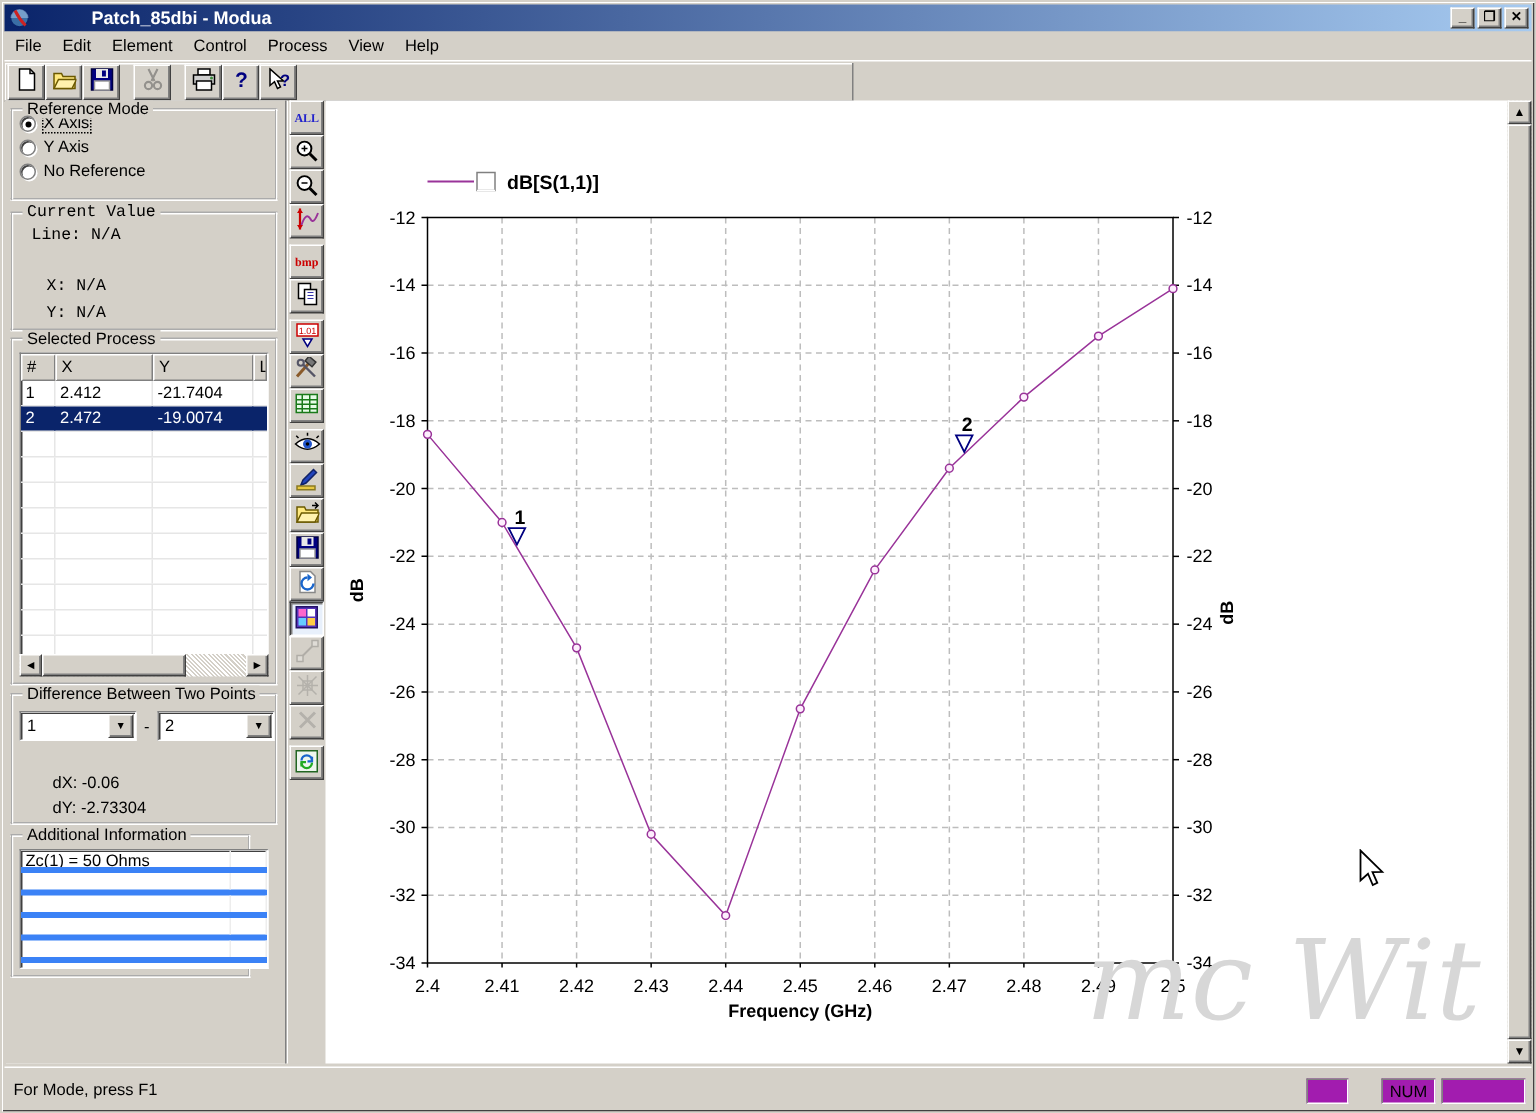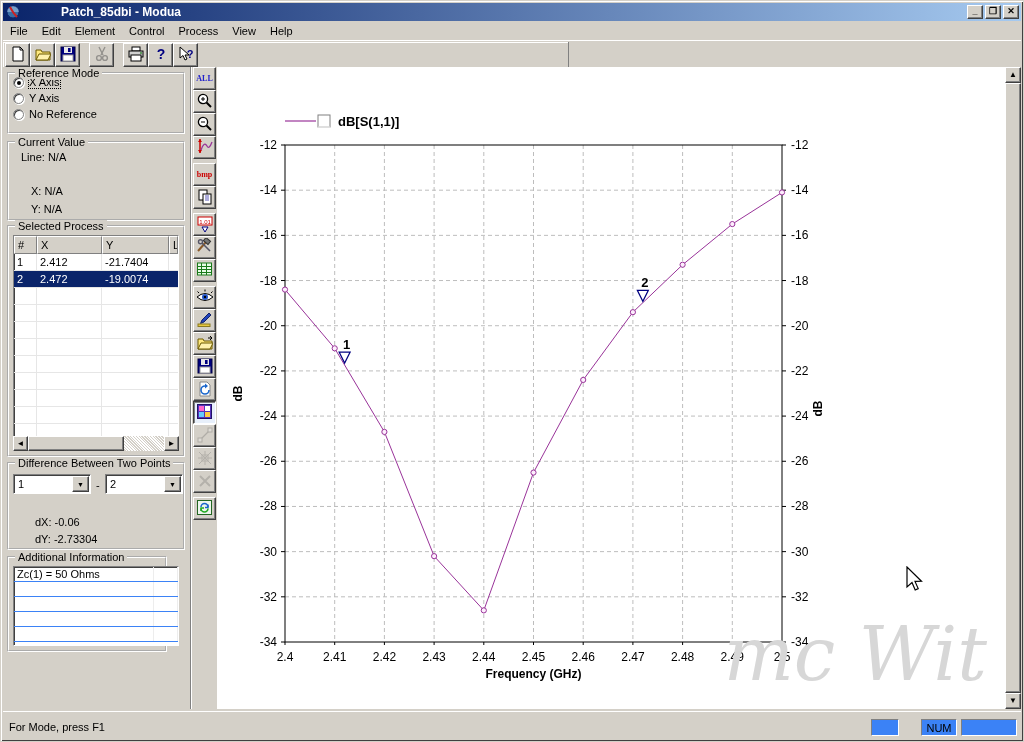--- a/index.html
+++ b/index.html
@@ -39,21 +39,21 @@
   .groupbox { position:absolute; border:2px groove #ffffff; }
   .groupbox > .gb-title { position:absolute; top:-7px; left:6px; background:#d4d0c8; padding:0 3px; }
 
   #grp-reference { left:4px; top:5px; width:178px; height:62px; }
   .radio-row { display:flex; align-items:center; height:16px; margin-left:4px; margin-top:0; }
   .radio-circle { width:11px; height:11px; border-radius:50%; background:#fff; border:1px solid #808080;
                   box-shadow:inset 1px 1px 0 #404040, 1px 1px 0 #ffffff; margin-right:5px; position:relative; flex:none; }
   .radio-circle.on::after { content:""; position:absolute; left:3px; top:3px; width:4px; height:4px; border-radius:50%; background:#000; }
   .radio-label.focused { outline:1px dotted #000; }
 
-  #grp-current { left:4px; top:74px; width:178px; height:80px; }
+  #grp-current { left:4px; top:74px; width:178px; height:80px;font-family:Liberation Mono, monospace; }
   #grp-current .cv-line { margin:8px 0 0 12px; }
   #grp-current .cv-x { margin:22px 0 0 22px; }
   #grp-current .cv-y { margin:6px 0 0 22px; }
 
   #grp-selected { left:4px; top:158px; width:178px; height:232px; }
   #sel-table { position:absolute; left:4px; top:8px; width:166px; height:212px; background:#fff;
                border:1px solid; border-color:#808080 #ffffff #ffffff #808080;
                box-shadow:inset 1px 1px 0 #404040; overflow:hidden; }
   .sv-row { display:flex; height:17px; border-bottom:1px solid #e6e6e6; }
   .sv-row.header { height:18px; border-bottom:none; }
@@ -82,21 +82,21 @@
                       font-size:7px; text-align:center; line-height:15px; }
   #combo1 { left:4px; width:78px; }
   #combo2 { left:96px; width:78px; }
   #combo-minus { position:absolute; left:87px; top:15px; }
   #diff-dx { position:absolute; left:26px; top:52px; }
   #diff-dy { position:absolute; left:26px; top:69px; }
 
   #grp-addinfo { left:4px; top:489px; width:160px; height:96px; }
   #addinfo-list { position:absolute; left:4px; top:8px; width:166px; height:80px; background:#fff;
                   border:1px solid; border-color:#808080 #ffffff #ffffff #808080; box-shadow:inset 1px 1px 0 #404040; overflow:hidden; }
-  .ai-row { height:15px; border-bottom:1px solid #3b82f6; display:flex; }
+  .ai-row { height:15px; border-bottom:4px solid #3b82f6; display:flex; }
   .ai-cell { flex:1; padding:1px 3px; border-right:1px solid #ededed; white-space:nowrap; overflow:hidden; }
   .ai-right { width:24px; flex:none; }
 
   
   #side-toolbar { position:absolute; left:191px; top:66px; width:25px; bottom:32px; background:#d4d0c8; }
   .side-btn { width:23px; height:23px; margin:0 0 0 1px; background:#d4d0c8; border:1px solid;
               border-color:#ffffff #404040 #404040 #ffffff; box-shadow:inset -1px -1px 0 #808080;
               display:flex; align-items:center; justify-content:center; overflow:hidden; }
   .side-btn.active { background:#e8f0fb; border-color:#404040 #ffffff #ffffff #404040; box-shadow:inset 1px 1px 0 #808080; }
   .side-btn.disabled { color:#808080; }
@@ -113,21 +113,21 @@
   #vscroll { position:absolute; right:2px; top:66px; width:16px; bottom:32px;
              background:repeating-linear-gradient(45deg,#ffffff 0 1px,#d4d0c8 1px 2px); }
   #vscroll .scroll-arrow { width:16px; height:16px; }
   #vthumb { position:absolute; left:0; top:16px; width:16px; bottom:16px; background:#d4d0c8; border:1px solid;
             border-color:#ffffff #404040 #404040 #ffffff; box-shadow:inset -1px -1px 0 #808080; }
   #vscroll .down { position:absolute; bottom:0; }
 
   
   #statusbar { position:absolute; left:2px; right:2px; bottom:2px; height:28px; background:#d4d0c8; border-top:1px solid #ffffff; }
   #status-text { position:absolute; left:6px; top:9px; }
-  .status-pane { position:absolute; top:7px; height:17px; background:#3b82f6;
+  .status-pane { position:absolute; top:7px; height:17px; background:#a21caf;
                  border:1px solid; border-color:#808080 #ffffff #ffffff #808080;
                  padding:2px 4px; }
   #pane-1 { right:122px; width:28px; }
   #pane-num { right:64px; width:36px; text-align:center; }
   #pane-2 { right:4px; width:56px; }
 
   
   #cursor { position:absolute; left:903px; top:565px; width:22px; height:30px; pointer-events:none; z-index:50; }
 </style>
 </head>

